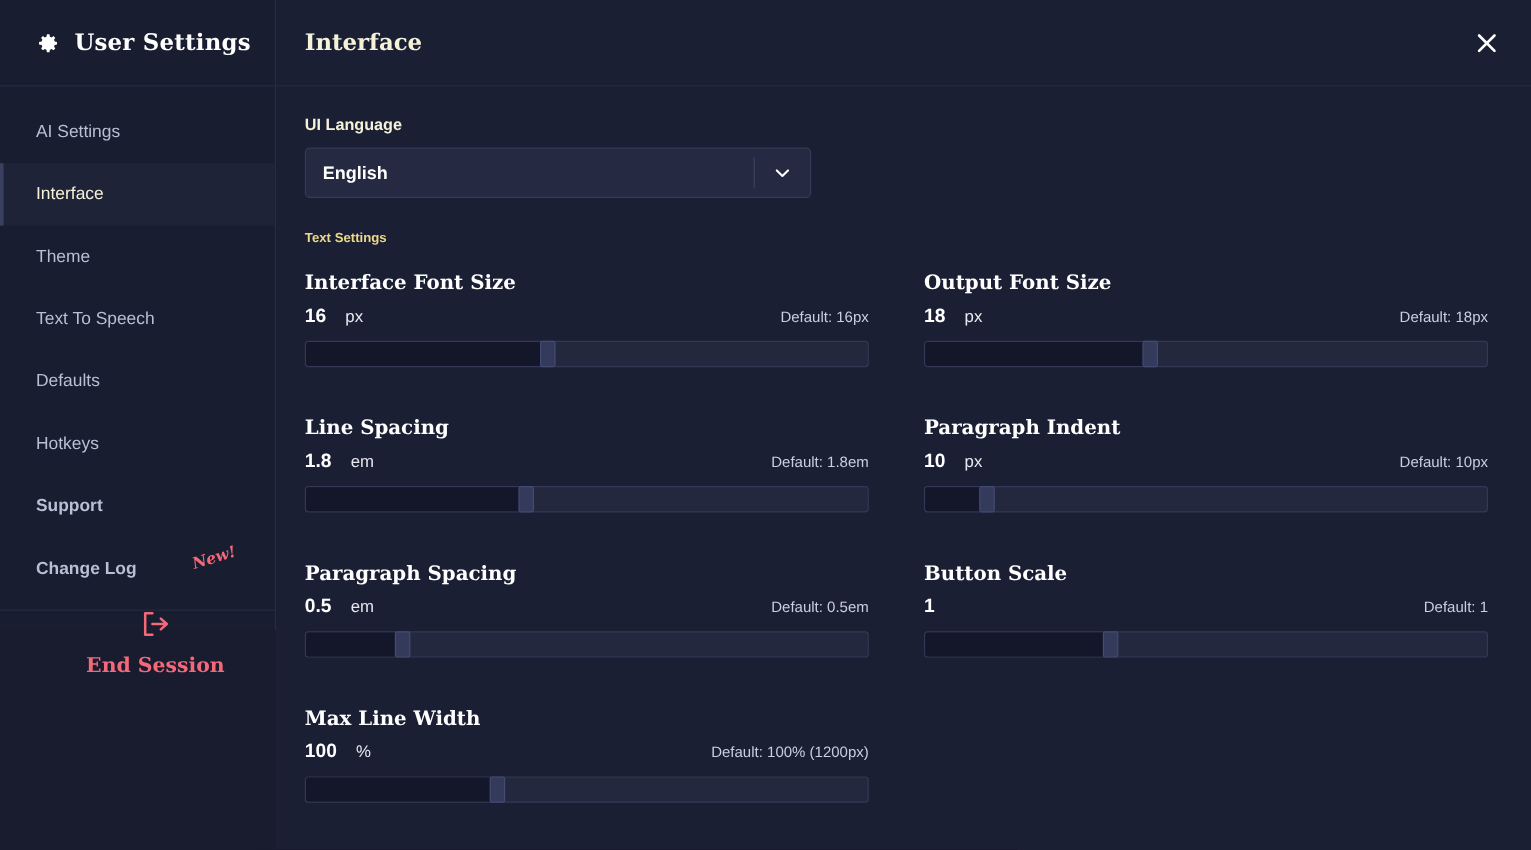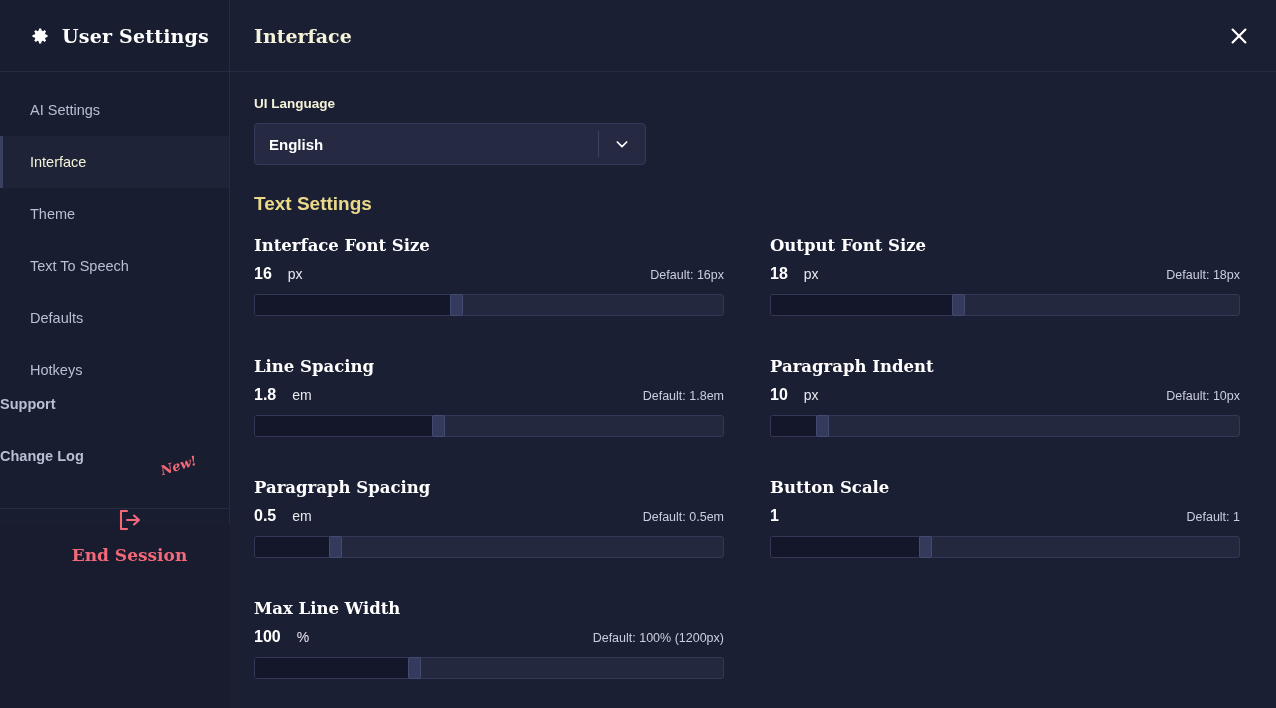--- a/index.html
+++ b/index.html
@@ -40,21 +40,22 @@
   }
   .nav-item.active {
     color: #f4f2d8;
     background: #1e2338;
     border-left: 3px solid #3a4060;
     padding-left: 27px;
   }
   .nav-spacer { flex: 1 1 auto; }
   .bottom-links { padding-bottom: 8px; }
   .bottom-item {
-    height: 52px; display: flex; 
+    height: 52px; display: flex; align-items: center;
+    padding-left: 30px;
     font-size: 14.5px; font-weight: bold; color: #b9bfd4;
     cursor: pointer; position: relative;
   }
   .new-badge {
     position: absolute; right: 32px; top: 10px;
     transform: rotate(-17deg);
     color: #f4697a; font-size: 13px; font-weight: bold;
     font-family: "DejaVu Serif", "Liberation Serif", serif;
     font-style: italic;
   }
@@ -82,34 +83,34 @@
   }
   .close-icon { width: 22px; height: 22px; cursor: pointer; display: block; }
 
   .content { padding: 24px 24px 0 24px; }
 
   .field-label {
     font-size: 13.5px; font-weight: bold; color: #f4f2d8;
     margin-bottom: 12px;
   }
   .select-box {
-    width: 392px; height: 42px;
+    width: 422px; height: 42px;
     background: #252a42; border: 1px solid #343a57; border-radius: 4px;
     display: flex; align-items: center; cursor: pointer;
   }
   .select-value {
     flex: 1 1 auto; padding-left: 14px;
     font-size: 15px; font-weight: bold; color: #ffffff;
   }
   .select-divider { width: 1px; height: 26px; background: #3b4160; }
   .select-arrow { width: 46px; display: flex; align-items: center; justify-content: center; }
   .chevron { width: 16px; height: 16px; display: block; }
 
   .section-title {
-    font-size: 19px; font-weight: bold; color: #ebd98a;
+    font-size: 11px; font-weight: bold; color: #ebd98a;
     margin: 28px 0 0 0;
   }
 
   .grid {
     display: grid; grid-template-columns: 470px 470px;
     column-gap: 46px; row-gap: 0px;
     margin-top: 10px;
   }
   .slider-block { padding-top: 11px; height: 121px; }
   .slider-name {

